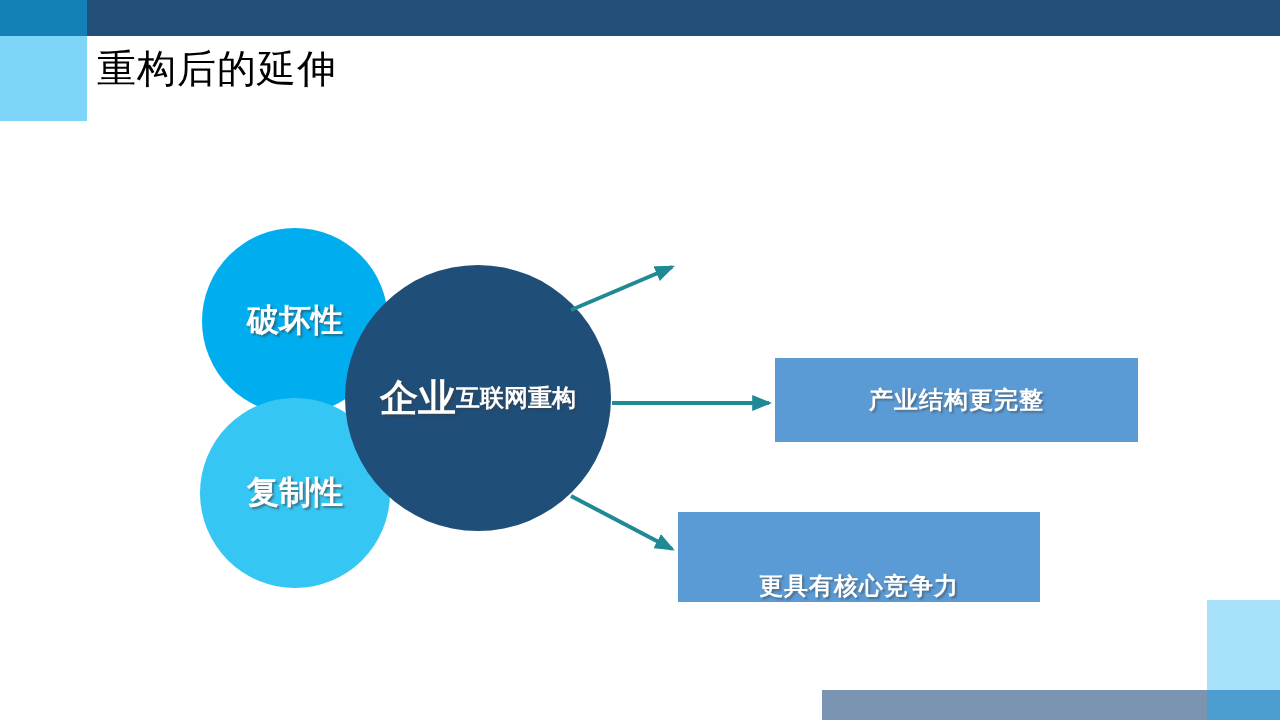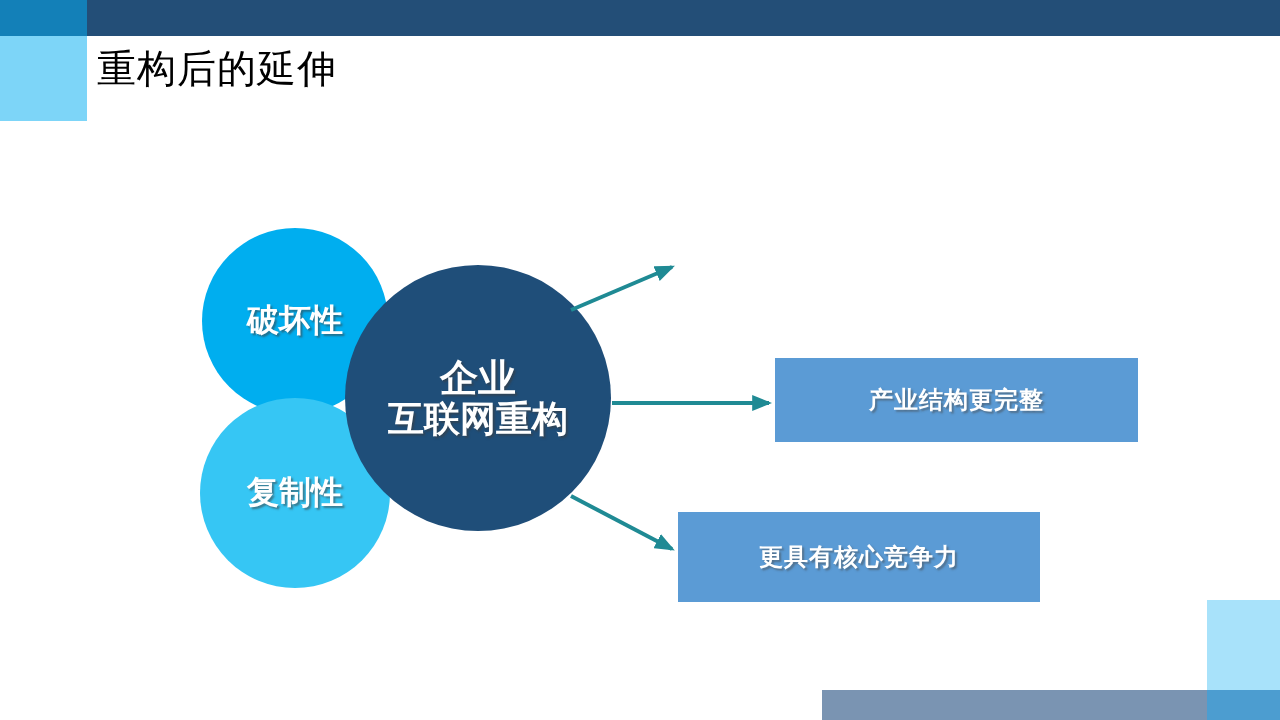--- a/index.html
+++ b/index.html
@@ -91,26 +91,25 @@
     left: 200px; top: 398px;
     width: 190px; height: 190px;
     background: #36C6F4;
     font-size: 32px;
     z-index: 2;
   }
   .circle-core {
     left: 345px; top: 265px;
     width: 266px; height: 266px;
     background: #1F4E79;
-    flex-direction: column;
     line-height: 1.12;
     z-index: 3;
   }
   .circle-core .line1 { font-size: 38px; }
-  .circle-core .line2 { font-size: 36px; }
+  .circle-core .line2 { font-size: 24px; }
 
   
   .arrows {
     position: absolute;
     left: 0; top: 0;
     width: 1280px; height: 720px;
     z-index: 4;
   }
 
   
@@ -122,21 +121,21 @@
     justify-content: center;
     color: #ffffff;
     font-weight: bold;
     font-size: 24px;
     letter-spacing: 1px;
     text-shadow: 2px 2px 2px rgba(70,70,70,0.5);
     z-index: 2;
   }
   .outcome-box-1 { left: 678px; top: 205px;  width: 362px; height: 92px; }
   .outcome-box-2 { left: 775px; top: 358px;  width: 363px; height: 84px; }
-  .outcome-box-3 { left: 678px; top: 512px;  width: 362px; height: 90px; }
+  .outcome-box-3 { left: 678px; top: 512px;  width: 362px; height: 90px; align-items: flex-end; }
 </style>
 </head>
 <body>
 
 <div id="slide">
 
   <div class="hdr-bar-left"></div>
   <div class="hdr-bar-right"></div>
   <div class="hdr-block-accent"></div>
 

